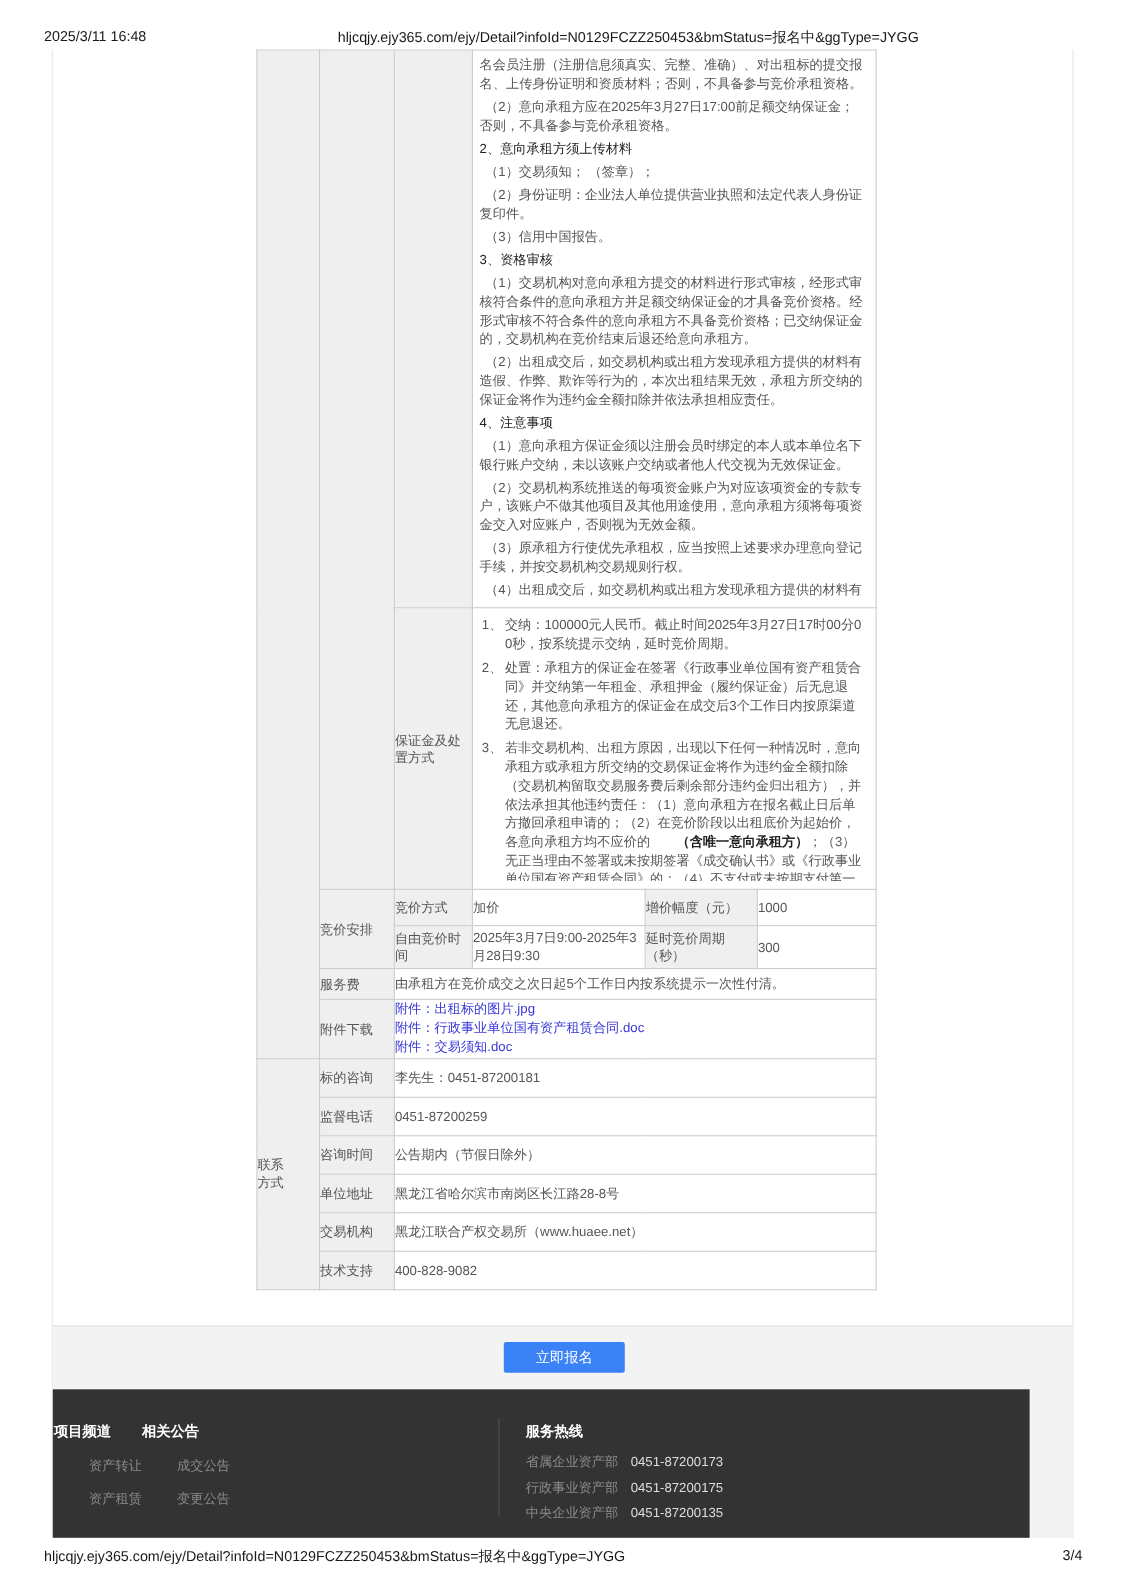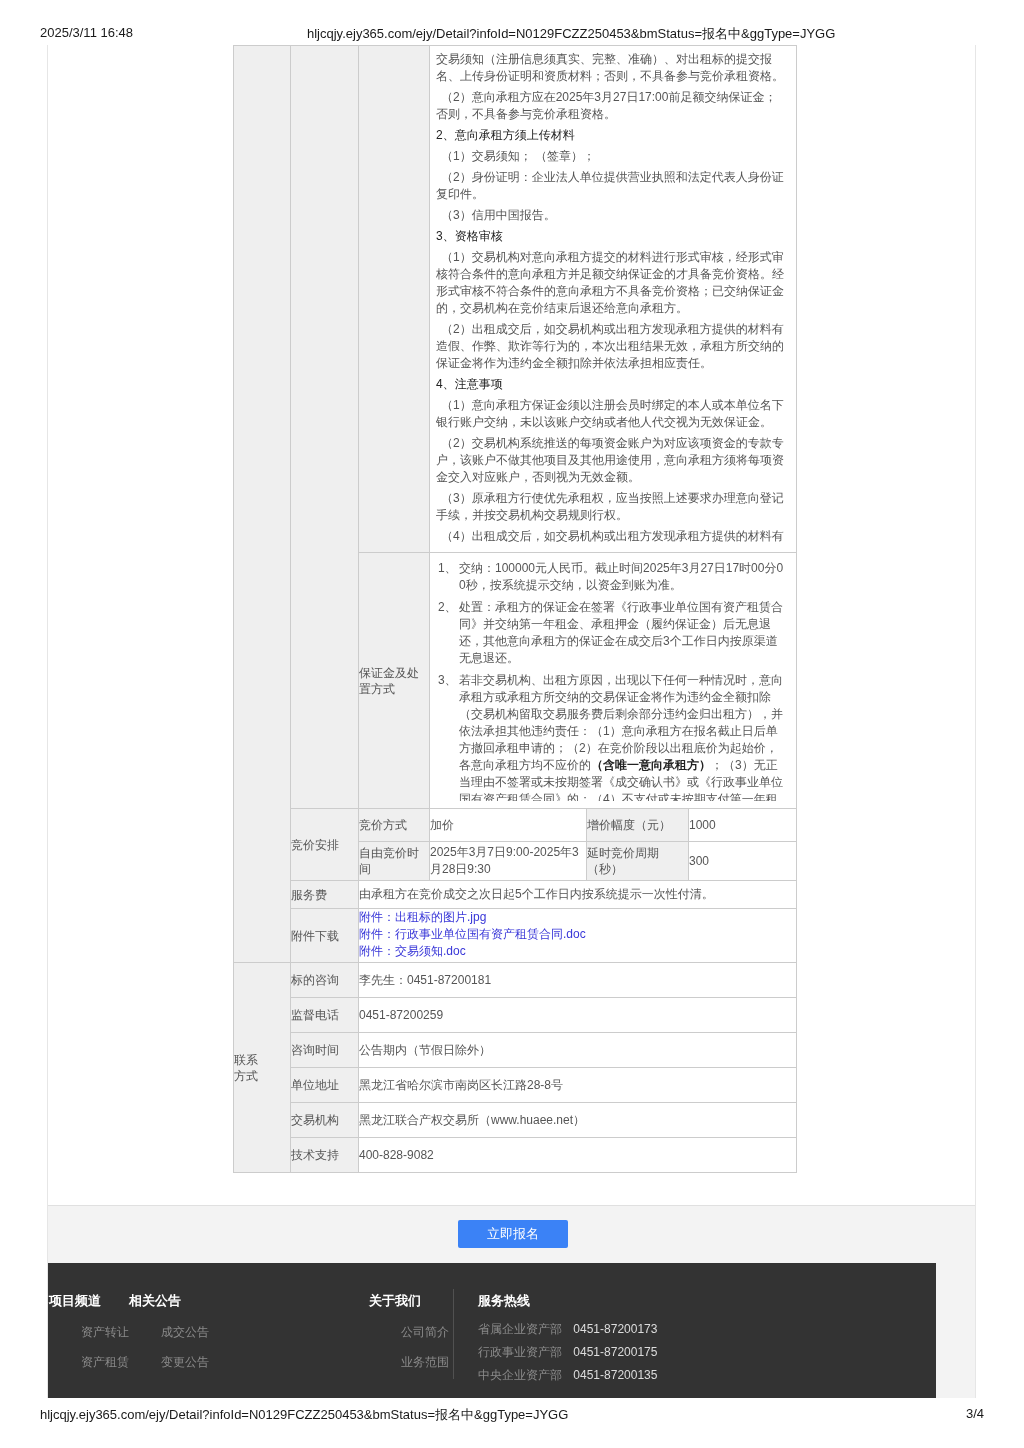--- a/index.html
+++ b/index.html
@@ -27,27 +27,27 @@
   td.val { background:#fff; padding:2px 4px 2px 7px; }
 
   .rules { height:499px; overflow:hidden; padding:5px 10px 0 6px; line-height:17px; }
   .rules p { margin:0 0 4px 0; }
   .rules p.ind { text-indent:5px; }
   .rules p.hd { font-weight:normal; color:#222; margin:2px 0 4px 0; }
 
   .dep { height:248px; overflow:hidden; padding:7px 10px 0 6px; line-height:17px; }
   .dep-item { position:relative; padding-left:23px; margin:0 0 5px 0; }
   .dep-item .num { position:absolute; left:2px; top:0; }
-  .dep b { color:#222; }
+  .dep b { color:#222;margin-left:24px; }
 
   .fee-cell { padding:2px 4px 2px 4px; }
   .att-cell { padding:4px 4px 2px 4px; }
   .att-cell a { display:block; color:#3836d8; text-decoration:none; line-height:17px; }
   .contact-val { padding-left:5px; }
-  .w26 { display:inline-block; width:26px; line-height:16px; }
+  .w26 { display:inline-block; width:26px; line-height:16px;font-family:Liberation Mono, monospace; }
   .blk { display:block; }
 
   
   .gray-band { position:absolute; left:0; top:1160px; width:100%; height:193px;
     background:#f3f3f3; border-top:1px solid #e0e0e0; }
   .cta { position:absolute; left:410px; top:1175px; width:110px; height:28px;
     background:#3b82f6; color:#fff; font-size:13px; line-height:28px;
     text-align:center; border:none; cursor:pointer; border-radius:2px;
     font-family:inherit; }
 
@@ -83,21 +83,21 @@
         <col style="width:108px">
     </colgroup>
 
     <tbody>
         <tr style="height:507px">
       <td class="lbl" rowspan="6"></td>
       <td class="lbl" rowspan="2"></td>
       <td class="lbl"></td>
       <td class="val" colspan="3" style="vertical-align:top">
         <div class="rules">
-          <p>交易须知（注册信息须真实、完整、准确）、对出租标的提交报名、上传身份证明和资质材料；否则，不具备参与竞价承租资格。</p>
+          <p>名会员注册（注册信息须真实、完整、准确）、对出租标的提交报名、上传身份证明和资质材料；否则，不具备参与竞价承租资格。</p>
           <p class="ind">（2）意向承租方应在2025年3月27日17:00前足额交纳保证金；否则，不具备参与竞价承租资格。</p>
           <p class="hd">2、意向承租方须上传材料</p>
           <p class="ind">（1）交易须知； （签章）；</p>
           <p class="ind">（2）身份证明：企业法人单位提供营业执照和法定代表人身份证复印件。</p>
           <p class="ind">（3）信用中国报告。</p>
           <p class="hd">3、资格审核</p>
           <p class="ind">（1）交易机构对意向承租方提交的材料进行形式审核，经形式审核符合条件的意向承租方并足额交纳保证金的才具备竞价资格。经形式审核不符合条件的意向承租方不具备竞价资格；已交纳保证金的，交易机构在竞价结束后退还给意向承租方。</p>
           <p class="ind">（2）出租成交后，如交易机构或出租方发现承租方提供的材料有造假、作弊、欺诈等行为的，本次出租结果无效，承租方所交纳的保证金将作为违约金全额扣除并依法承担相应责任。</p>
           <p class="hd">4、注意事项</p>
           <p class="ind">（1）意向承租方保证金须以注册会员时绑定的本人或本单位名下银行账户交纳，未以该账户交纳或者他人代交视为无效保证金。</p>
@@ -106,21 +106,21 @@
           <p class="ind">（4）出租成交后，如交易机构或出租方发现承租方提供的材料有造假、作弊、欺诈等行为的，本次出租结果无效，承租方所交纳的保证金将作为违约金全额扣除并依法承担相应责任。</p>
         </div>
       </td>
     </tr>
 
     <tr style="height:256px">
       <td class="lbl">保证金及处置方式</td>
       <td class="val" colspan="3" style="vertical-align:top">
         <div class="dep">
           <div class="dep-item">
-            <span class="num">1、</span><span>交纳：100000元人民币。截止时间2025年3月27日17时00分00秒，按系统提示交纳，以资金到账为准。</span>
+            <span class="num">1、</span><span>交纳：100000元人民币。截止时间2025年3月27日17时00分00秒，按系统提示交纳，延时竞价周期。</span>
           </div>
           <div class="dep-item">
             <span class="num">2、</span><span>处置：承租方的保证金在签署《行政事业单位国有资产租赁合同》并交纳第一年租金、承租押金（履约保证金）后无息退还，其他意向承租方的保证金在成交后3个工作日内按原渠道无息退还。</span>
           </div>
           <div class="dep-item">
             <span class="num">3、</span><span>若非交易机构、出租方原因，出现以下任何一种情况时，意向承租方或承租方所交纳的交易保证金将作为违约金全额扣除（交易机构留取交易服务费后剩余部分违约金归出租方），并依法承担其他违约责任：（1）意向承租方在报名截止日后单方撤回承租申请的；（2）在竞价阶段以出租底价为起始价，各意向承租方均不应价的</span><b>（含唯一意向承租方）</b><span>；（3）无正当理由不签署或未按期签署《成交确认书》或《行政事业单位国有资产租赁合同》的；（4）不支付或未按期支付第一年租金、承租押金（履约保证金）及交易服务费的；（5）采取作弊、欺诈、强迫等有违公平的手续参与竞价的；（6）本公告及法律、法规规定的其他违约违规行为。</span>
           </div>
         </div>
       </td>
     </tr>
@@ -192,25 +192,20 @@
   <div class="sitefooter">
     <div class="fcol" style="left:1px">
       <div class="ftitle">项目频道</div>
       <div class="fitem">资产转让</div>
       <div class="fitem">资产租赁</div>
     </div>
     <div class="fcol" style="left:81px">
       <div class="ftitle">相关公告</div>
       <div class="fitem">成交公告</div>
       <div class="fitem">变更公告</div>
-    </div>
-    <div class="fcol" style="left:321px">
-      <div class="ftitle">关于我们</div>
-      <div class="fitem">公司简介</div>
-      <div class="fitem">业务范围</div>
     </div>
     <div class="fdivider"></div>
     <div class="hotline">
       <div class="ftitle">服务热线</div>
       <div class="hl-row">
         <span class="hl-dept">省属企业资产部</span>
         <span class="hl-phone">0451-87200173</span>
       </div>
       <div class="hl-row">
         <span class="hl-dept">行政事业资产部</span>

